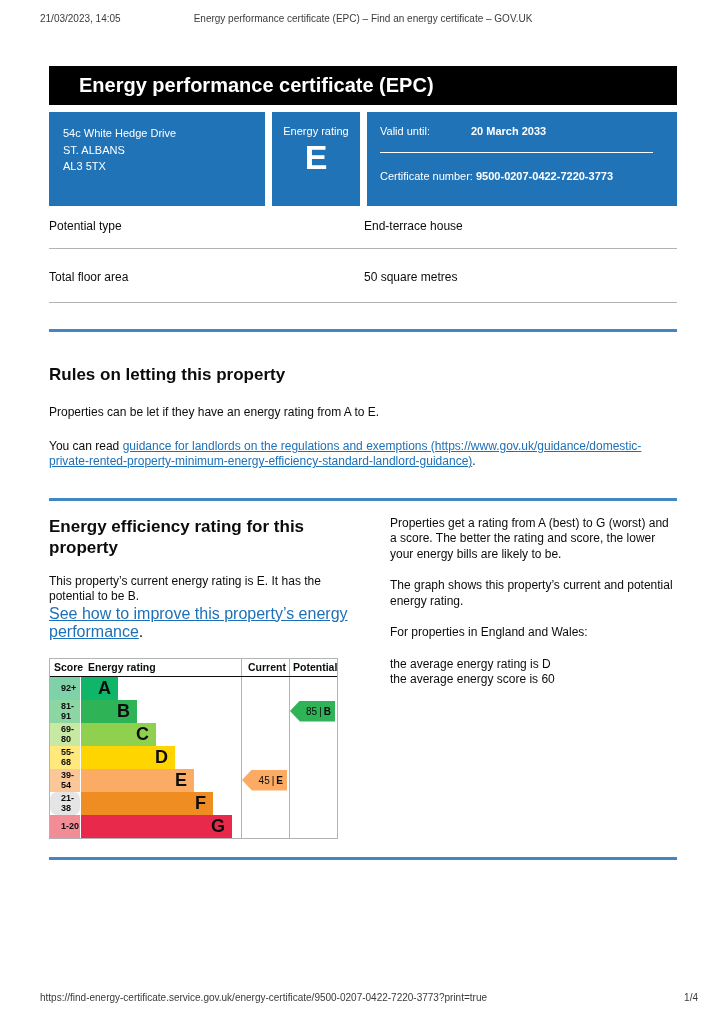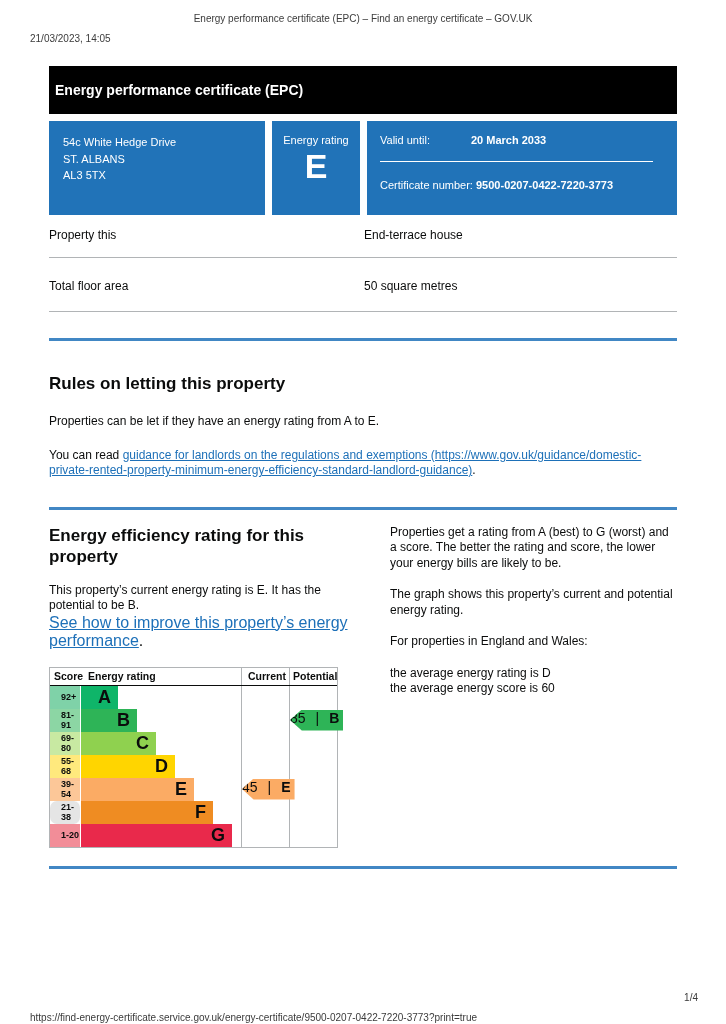--- a/index.html
+++ b/index.html
@@ -4,29 +4,29 @@
 <style>
   * { margin:0; padding:0; box-sizing:border-box; }
   html,body { background:#ffffff; }
   body {
     width:726px; height:1024px; position:relative; overflow:hidden;
     font-family:"Liberation Sans", sans-serif; color:#0b0c0c;
   }
   .meta { position:absolute; left:0; right:0; font-size:10px; color:#3b3b3b; }
   .meta-top { top:13px; }
   .meta-bottom { top:992px; }
-  .meta .left { position:absolute; left:30px; top:0;margin-top:20px; }
+  .meta .left { position:absolute; left:40px; top:0; }
   .meta .right { position:absolute; right:28px; top:0; }
   .meta .center { text-align:center; }
   .content { position:absolute; left:49px; top:66px; width:628px; }
 
   .banner {
-    background:#000000; color:#ffffff; height:48px;
-    display:flex; align-items:center; padding-left:6px;
-    font-size:14px; font-weight:bold;
+    background:#000000; color:#ffffff; height:39px;
+    display:flex; align-items:center; padding-left:30px;
+    font-size:20px; font-weight:bold;
   }
   .summary-row { display:flex; gap:7px; margin-top:7px; height:94px; }
   .bluebox { background:#2173b8; color:#ffffff; font-size:11px; }
   .box-address { width:216px; padding:13px 14px; line-height:1.5; }
   .box-rating { width:88px; text-align:center; padding-top:13px; }
   .box-rating .big-letter { font-size:34px; font-weight:bold; margin-top:1px; }
   .box-valid { flex:1; padding:13px 0 13px 13px; }
   .valid-line { display:flex; }
   .valid-line .lbl { width:91px; flex:none; }
   .valid-line .val { font-weight:bold; }
@@ -73,22 +73,22 @@
   .band-row { height:23px; display:flex; }
   .cell-score { width:31px; flex:none; font-size:9px; font-weight:bold;
                 display:flex; align-items:center; padding-left:11px; border-right:1px solid #ffffff; }
   .cell-rating { width:160px; flex:none; }
   .band-bar { height:100%; display:flex; align-items:center; justify-content:flex-end; padding-right:7px; }
   .band-letter { font-weight:bold; font-size:18px; line-height:18px; }
   .cell-current, .cell-potential { width:48px; flex:none; border-left:1px solid #b1b4b6; display:flex; align-items:center; }
   .arrow {
     flex:1; height:21px; margin-right:2px;
     clip-path:polygon(0 50%, 22% 0, 100% 0, 100% 100%, 22% 100%);
-    display:flex; align-items:flex-start; justify-content:flex-end;
-    padding-right:4px; gap:10px; font-size:14px; color:#0b0c0c;
+    display:flex; align-items:center; justify-content:flex-end;
+    padding-right:4px; gap:2px; font-size:10px; color:#0b0c0c;
   }
   .arrow .arrow-letter { font-weight:bold; }
 </style>
 </head>
 <body>
 
 <div class="meta meta-top">
   <span class="left">21/03/2023, 14:05</span>
   <div class="center">Energy performance certificate (EPC) – Find an energy certificate – GOV.UK</div>
 </div>
@@ -114,21 +114,21 @@
       </div>
       <hr class="white-divider">
       <div class="cert-line">
         <span>Certificate number:</span>
         <span class="val">9500-0207-0422-7220-3773</span>
       </div>
     </div>
   </div>
 
   <div class="detail-row">
-    <span class="lbl">Property this</span>
+    <span class="lbl">Potential type</span>
     <span>End-terrace house</span>
   </div>
   <div class="detail-row tall">
     <span class="lbl">Total floor area</span>
     <span>50 square metres</span>
   </div>
 
   <hr class="hr-blue hr-1">
 
   <h2 class="h2-rules">Rules on letting this property</h2>

